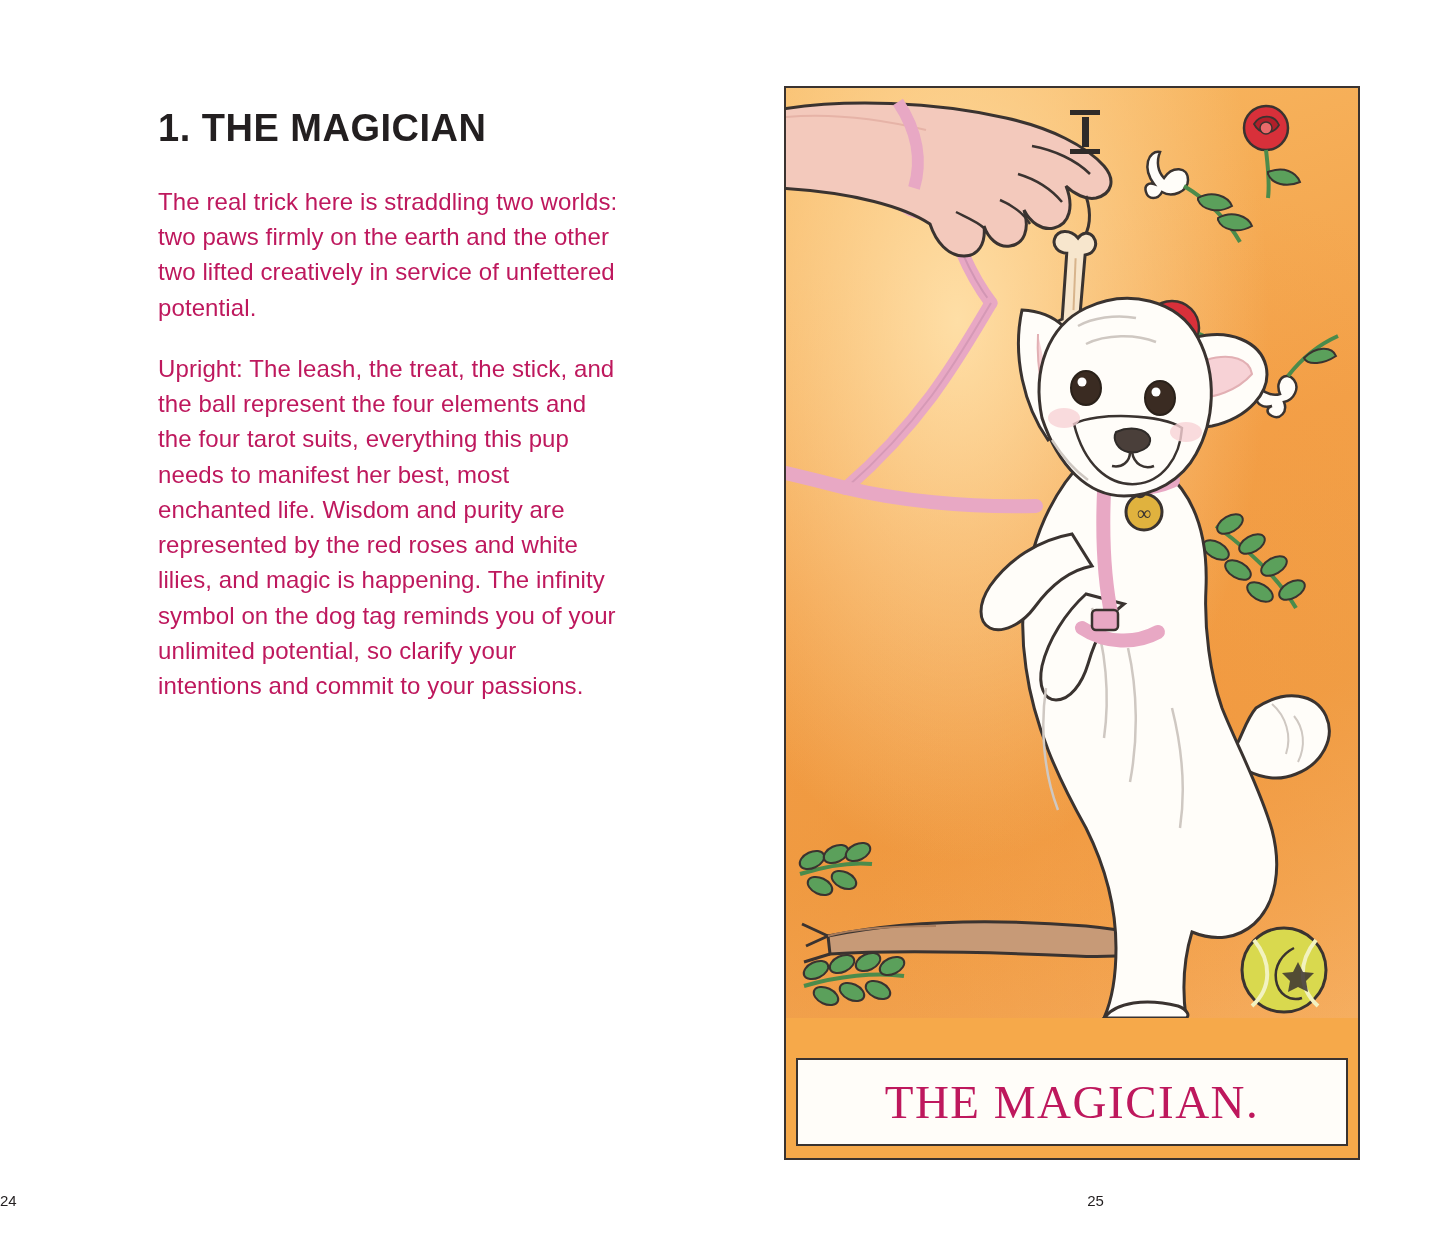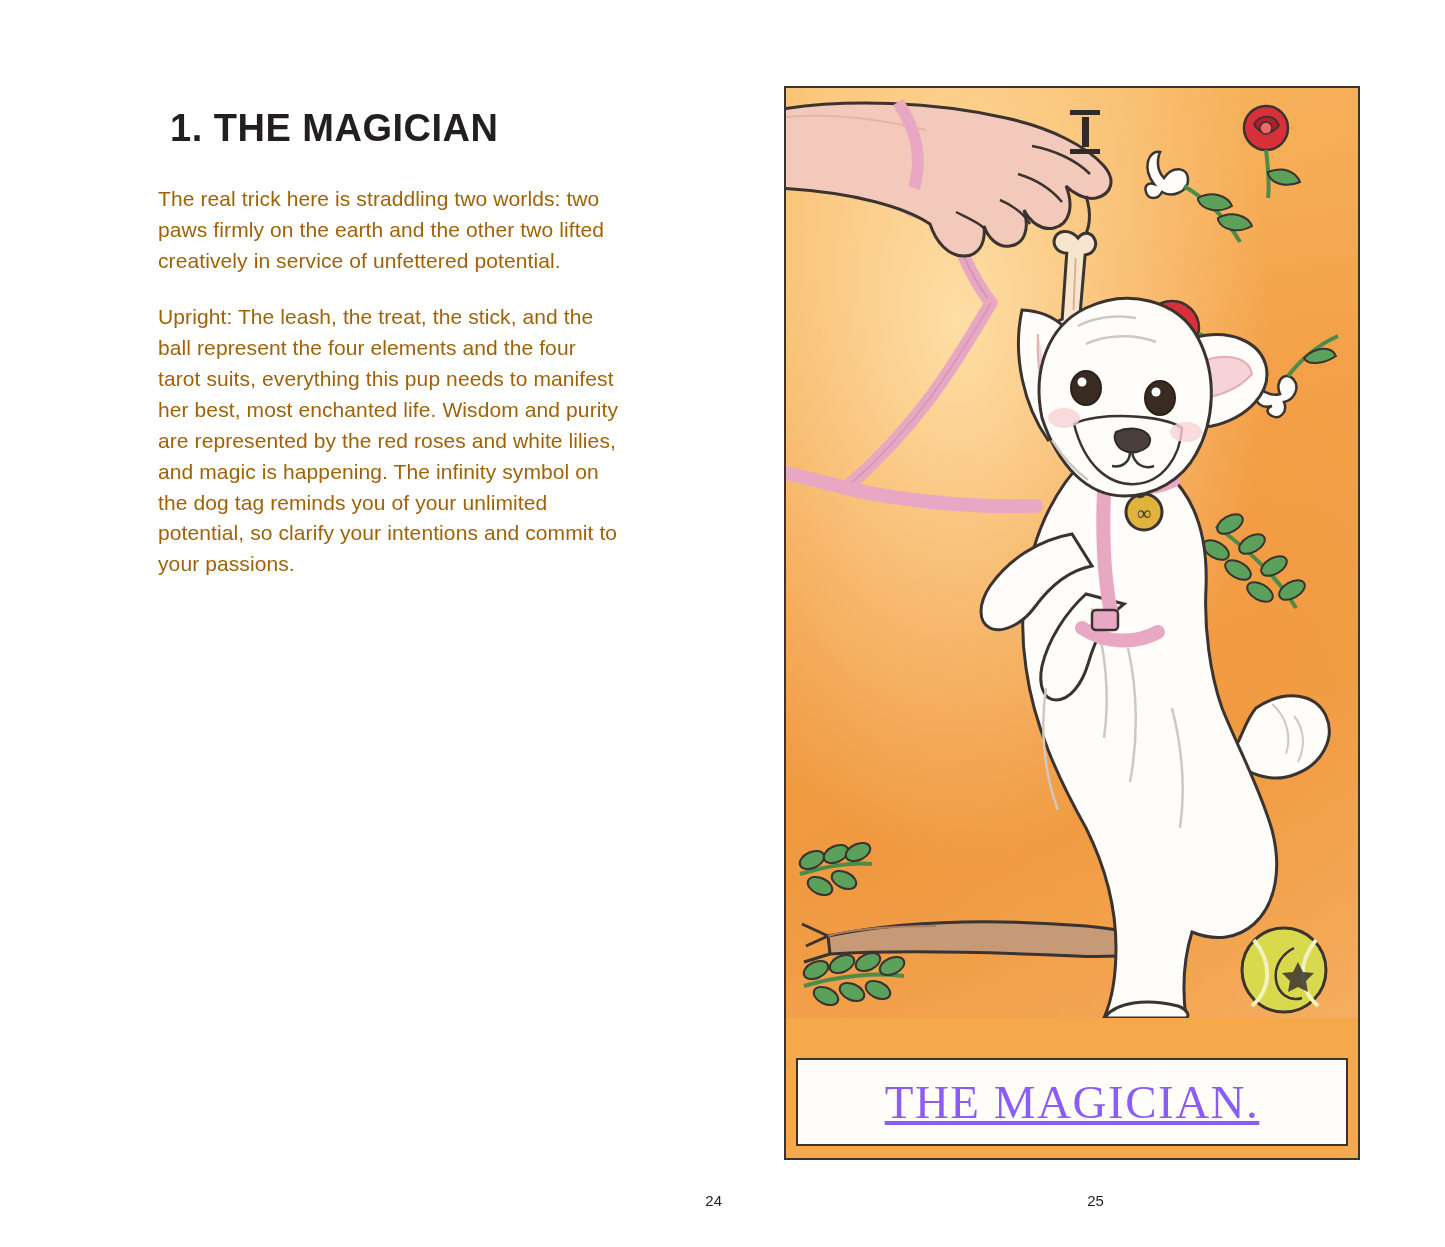--- a/index.html
+++ b/index.html
@@ -26,42 +26,42 @@
     width: 722px;
     height: 1247px;
     position: relative;
     box-sizing: border-box;
     padding: 108px 90px 0 158px;
   }
   .chapter-title {
     font-size: 38px;
     font-weight: bold;
     letter-spacing: 0.5px;
-    margin: 0 0 34px 12px;
+    margin: 0 0 34px 0;
     color: #231f20;
     line-height: 1.1;
   }
   .para {
-    font-size: 21px;
+    font-size: 24px;
     line-height: 1.47;
     margin: 0 10px 26px 0;
-    color: #a16207;
+    color: #be185d;
     max-width: 500px;
     letter-spacing: 0.1px;
   }
   .para .lead {
     font-weight: normal;
   }
   .folio {
     position: absolute;
     bottom: 38px;
     font-size: 15px;
     color: #231f20;
   }
-  .folio-left { left: 0; width: 722px; text-align: right; }
+  .folio-left { left: 0; width: 722px; text-align: left; }
   .folio-right { left: 12px; width: 723px; text-align: center; }
 
   
   .page-right {
     width: 723px;
     height: 1247px;
     position: relative;
     box-sizing: border-box;
   }
   .card {
@@ -96,23 +96,22 @@
     border: 2px solid #3a3330;
     background: #fffdf9;
     display: flex;
     align-items: center;
     justify-content: center;
   }
   .card-title {
     font-family: "Liberation Serif", serif;
     font-size: 47px;
     letter-spacing: 1.5px;
-    color: #8b5cf6;
+    color: #be185d;
     white-space: nowrap;
-    text-decoration: underline;
   }
   .roman {
     position: absolute;
     left: 284px;
     top: 22px;
     font-family: "Liberation Serif", serif;
     font-size: 40px;
     font-weight: bold;
     color: #2f2b29;
   }

